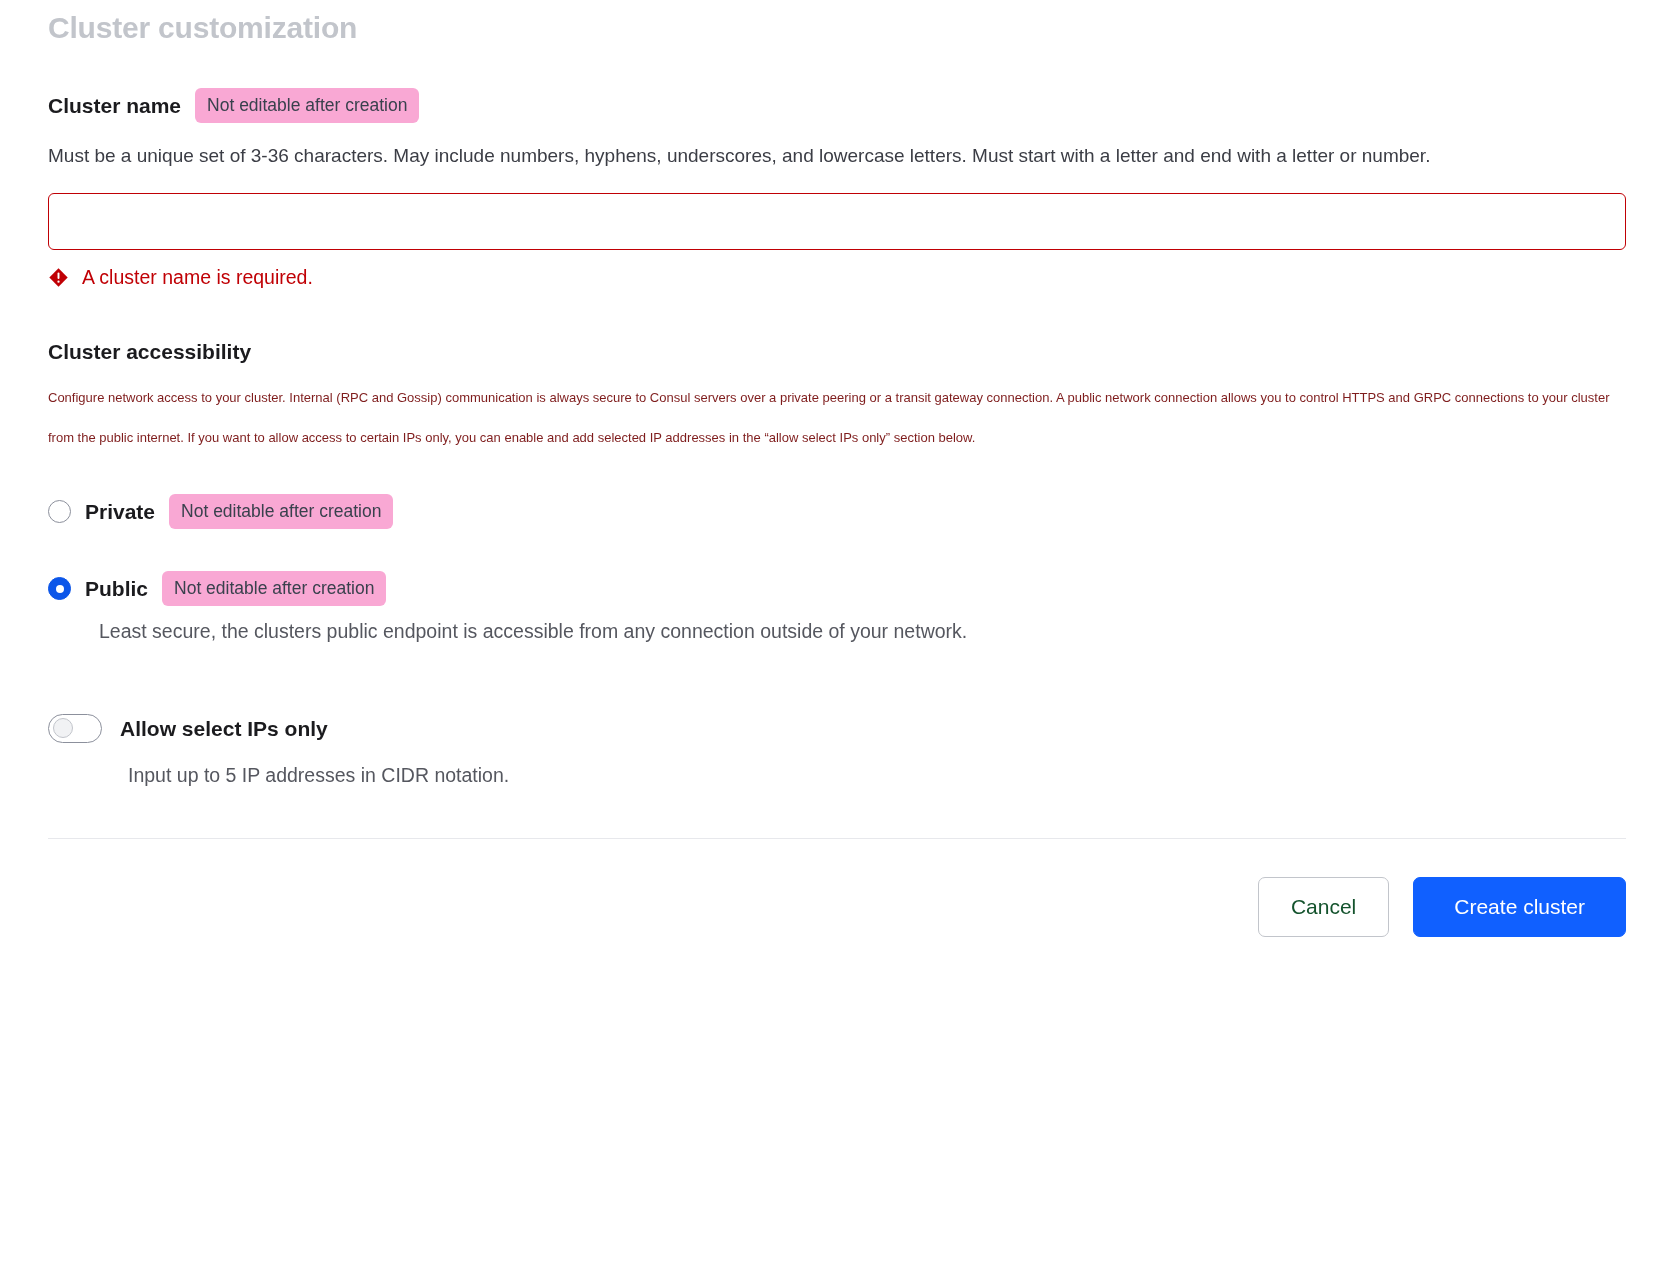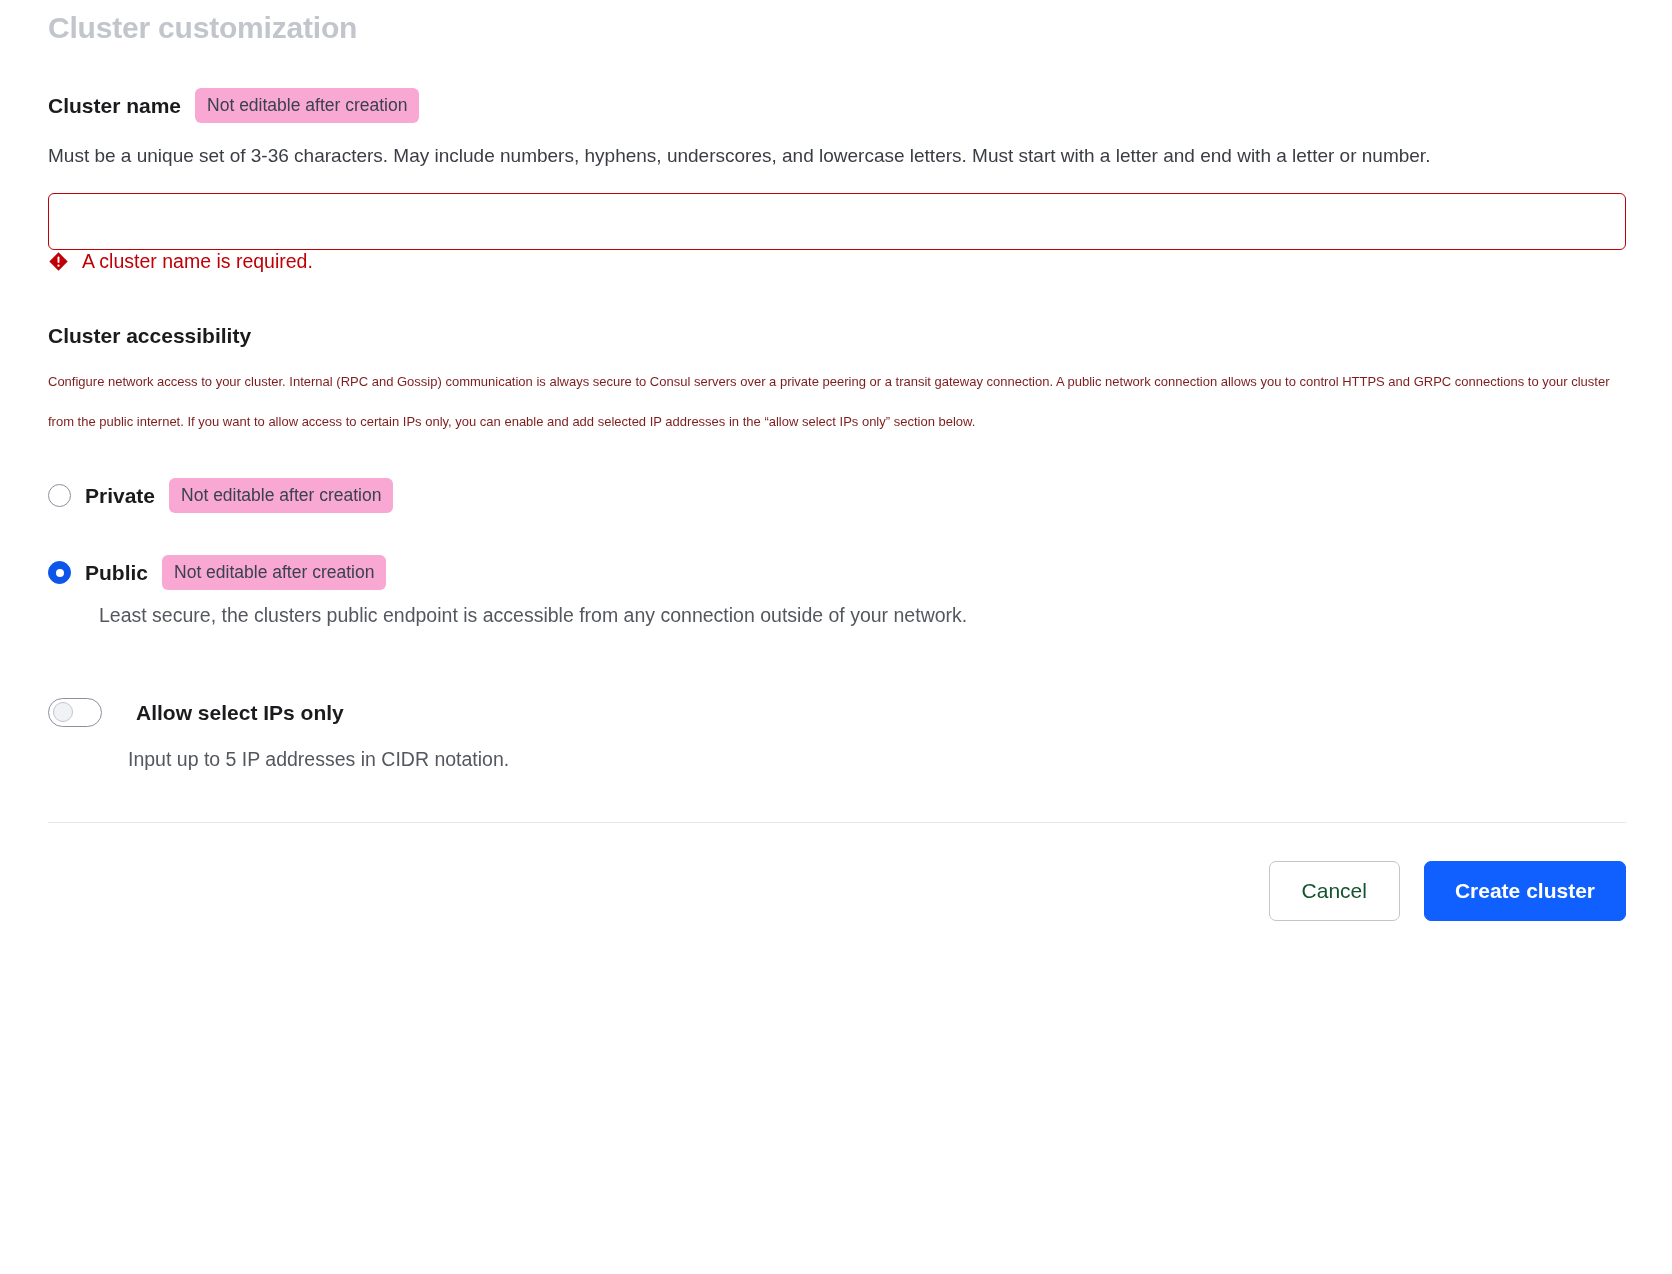--- a/index.html
+++ b/index.html
@@ -72,20 +72,21 @@
     font-size: 19px;
     font-family: "Liberation Sans", sans-serif;
     color: #1b1b1e;
     background: #fff;
     outline: none;
   }
   .error-row {
     display: flex;
     align-items: center;
     gap: 13px;
+    margin-top: 16px;
   }
   .error-icon {
     width: 21px;
     height: 21px;
     flex: 0 0 21px;
     display: block;
   }
   .error-text {
     color: #c00005;
     font-size: 19.5px;
@@ -154,21 +155,21 @@
     font-size: 19.5px;
     line-height: 26px;
     color: #55575f;
   }
   .radio-item + .radio-item { margin-top: 42px; }
 
   .toggle-block { margin-top: 70px; }
   .toggle-line {
     display: flex;
     align-items: center;
-    gap: 34px;
+    gap: 18px;
   }
   .toggle {
     width: 54px;
     height: 29px;
     border-radius: 15px;
     border: 1.5px solid #8c909c;
     background: #fff;
     position: relative;
     flex: 0 0 54px;
     cursor: pointer;
@@ -222,22 +223,22 @@
   }
   .btn-secondary {
     background: #fff;
     border: 1px solid #c2c5cb;
     color: #14532d;
   }
   .btn-primary {
     background: #1060ff;
     border: 1px solid #1060ff;
     color: #ffffff;
-    font-weight: 700;
-    padding: 17px 30px;
+    font-weight: 400;
+    padding: 17px 40px;
   }
 </style>
 </head>
 <body>
 
 <div class="page">
 
   <h1 class="page-title">Cluster customization</h1>
 
   <div class="section">

